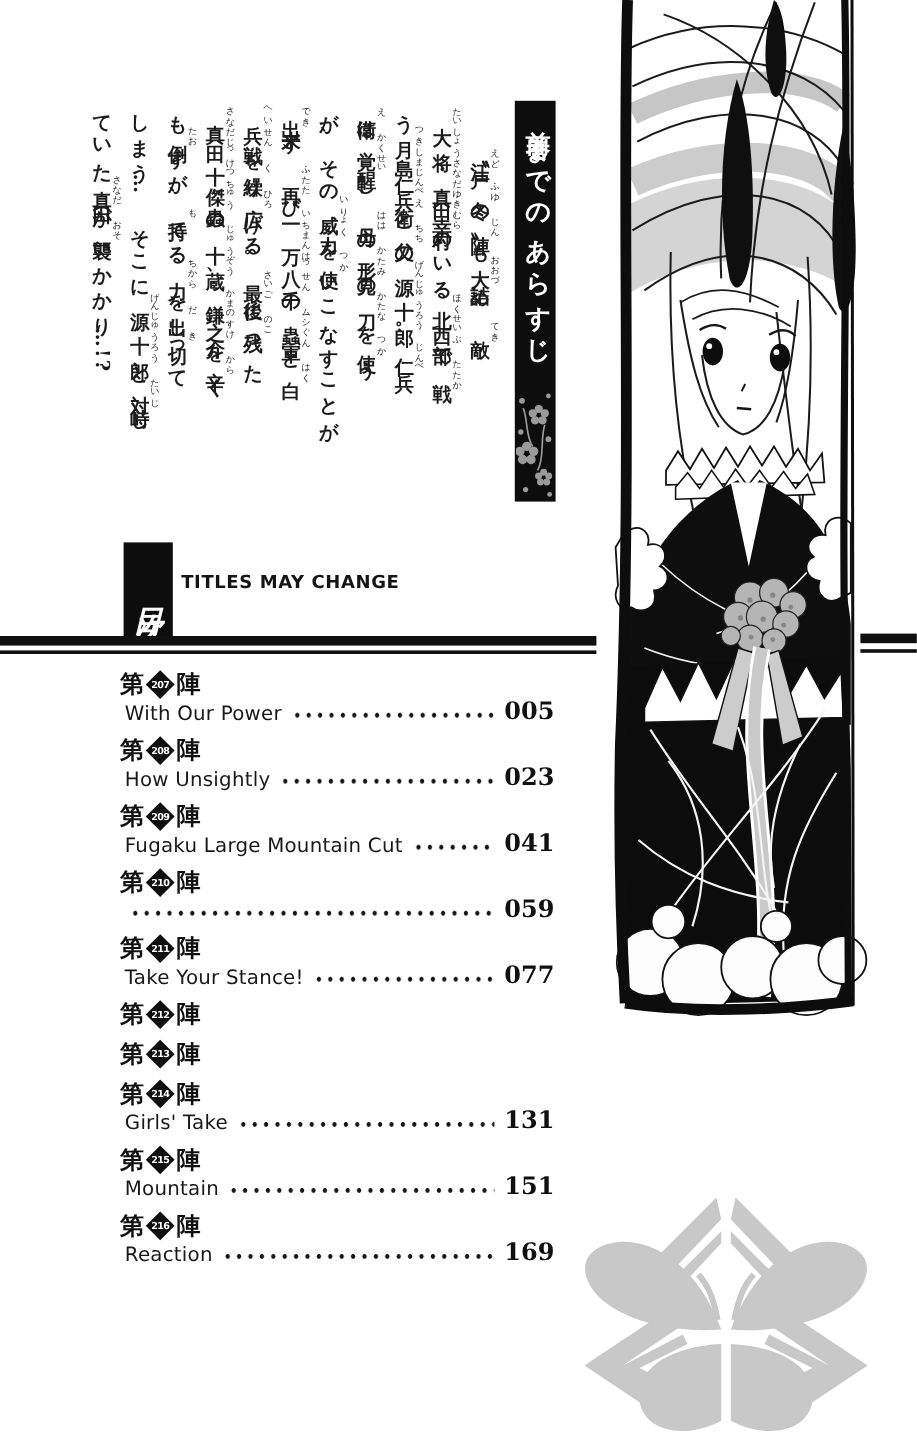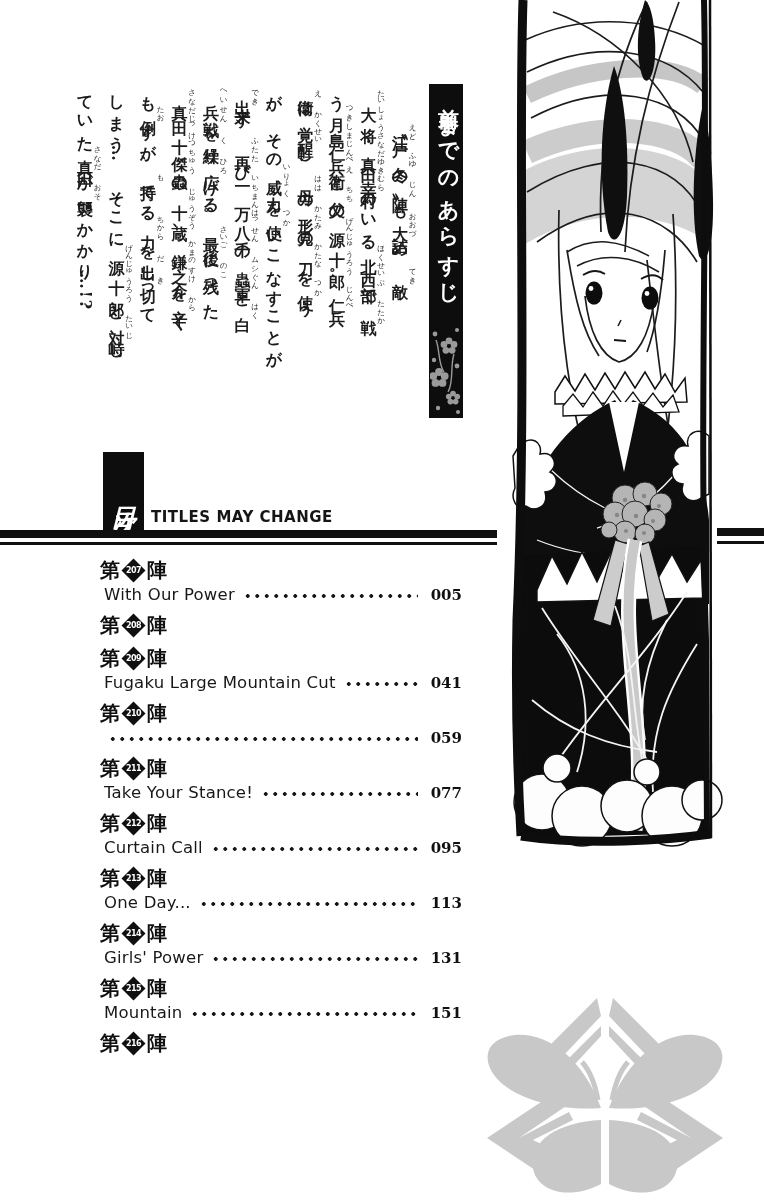--- a/index.html
+++ b/index.html
@@ -25,21 +25,21 @@
   
   .mokuji{
     position:absolute;left:103px;top:452px;width:41px;height:79px;background:#0d0d0d;
     display:flex;align-items:center;justify-content:center;
   }
   .mokuji span{
     writing-mode:vertical-rl;color:#ffffff;font-family:"DejaVu Serif",serif;
     font-size:25px;font-weight:700;letter-spacing:5px;font-style:italic;
   }
   .note{
-    position:absolute;left:151px;top:508px;
+    position:absolute;left:151px;top:476px;
     font-family:"DejaVu Sans",sans-serif;font-weight:700;font-size:15px;letter-spacing:0.5px;
   }
   
   .rule{position:absolute;background:#101010;}
   .rule.t-l{left:0;top:530px;width:497px;height:8px;}
   .rule.t-r{left:717px;top:528px;width:47px;height:8px;}
   .rule.n-l{left:0;top:542px;width:497px;height:3px;}
   .rule.n-r{left:717px;top:541px;width:47px;height:3px;}
   
   .chapters{position:absolute;left:100px;top:558px;width:362px;}
@@ -60,21 +60,21 @@
   .ch-title{
     font-family:"DejaVu Sans",sans-serif;font-size:16.5px;letter-spacing:0.2px;
     white-space:nowrap;padding-left:4px;color:#181818;
   }
   .dots{
     flex:1;height:12px;margin:0 8px 2px 8px;
     background-image:radial-gradient(circle,#161616 1.7px,transparent 2.1px);
     background-size:9.5px 12px;background-repeat:repeat-x;background-position:0 50%;
   }
   .ch-page{
-    font-family:"DejaVu Serif",serif;font-weight:700;font-size:15px;
+    font-family:"DejaVu Serif",serif;font-weight:700;font-size:20px;
     min-width:36px;text-align:right;color:#101010;
   }
   
   .portrait{position:absolute;left:497px;top:0;}
   .crest{position:absolute;left:455px;top:988px;}
 </style>
 </head>
 <body>
 
 <div class="synopsis">
@@ -169,20 +169,25 @@
     </div>
 
     <div class="entry">
       <div class="ch-label">
         <span>第</span>
         <span class="dnum">
           <span class="dnum-inner">208</span>
         </span>
         <span>陣</span>
       </div>
+      <div class="ch-row">
+        <span class="ch-title">How Unsightly</span>
+        <span class="dots"></span>
+        <span class="ch-page">023</span>
+      </div>
     </div>
 
     <div class="entry">
       <div class="ch-label">
         <span>第</span>
         <span class="dnum">
           <span class="dnum-inner">209</span>
         </span>
         <span>陣</span>
       </div>
@@ -223,52 +228,42 @@
     </div>
 
     <div class="entry">
       <div class="ch-label">
         <span>第</span>
         <span class="dnum">
           <span class="dnum-inner">212</span>
         </span>
         <span>陣</span>
       </div>
-      <div class="ch-row">
-        <span class="ch-title">Curtain Call</span>
-        <span class="dots"></span>
-        <span class="ch-page">095</span>
-      </div>
     </div>
 
     <div class="entry">
       <div class="ch-label">
         <span>第</span>
         <span class="dnum">
           <span class="dnum-inner">213</span>
         </span>
         <span>陣</span>
       </div>
-      <div class="ch-row">
-        <span class="ch-title">One Day...</span>
-        <span class="dots"></span>
-        <span class="ch-page">113</span>
-      </div>
     </div>
 
     <div class="entry">
       <div class="ch-label">
         <span>第</span>
         <span class="dnum">
           <span class="dnum-inner">214</span>
         </span>
         <span>陣</span>
       </div>
       <div class="ch-row">
-        <span class="ch-title">Girls' Power</span>
+        <span class="ch-title">Girls' Take</span>
         <span class="dots"></span>
         <span class="ch-page">131</span>
       </div>
     </div>
 
     <div class="entry">
       <div class="ch-label">
         <span>第</span>
         <span class="dnum">
           <span class="dnum-inner">215</span>
@@ -282,20 +277,25 @@
       </div>
     </div>
 
     <div class="entry">
       <div class="ch-label">
         <span>第</span>
         <span class="dnum">
           <span class="dnum-inner">216</span>
         </span>
         <span>陣</span>
+      </div>
+      <div class="ch-row">
+        <span class="ch-title">Reaction</span>
+        <span class="dots"></span>
+        <span class="ch-page">169</span>
       </div>
     </div>
   </div>
 
 <svg class="portrait" width="267" height="852" viewBox="0 0 267 852">
 
   <path d="M30,95 C90,66 170,58 206,86" stroke="#c6c6c6" stroke-width="18" fill="none"></path>
   <path d="M30,152 C100,120 180,126 206,160" stroke="#cccccc" stroke-width="24" fill="none"></path>
   <path d="M28,170 C90,138 170,142 206,176 L206,238 C150,206 82,212 28,244 Z" fill="#d4d4d4"></path>
 

